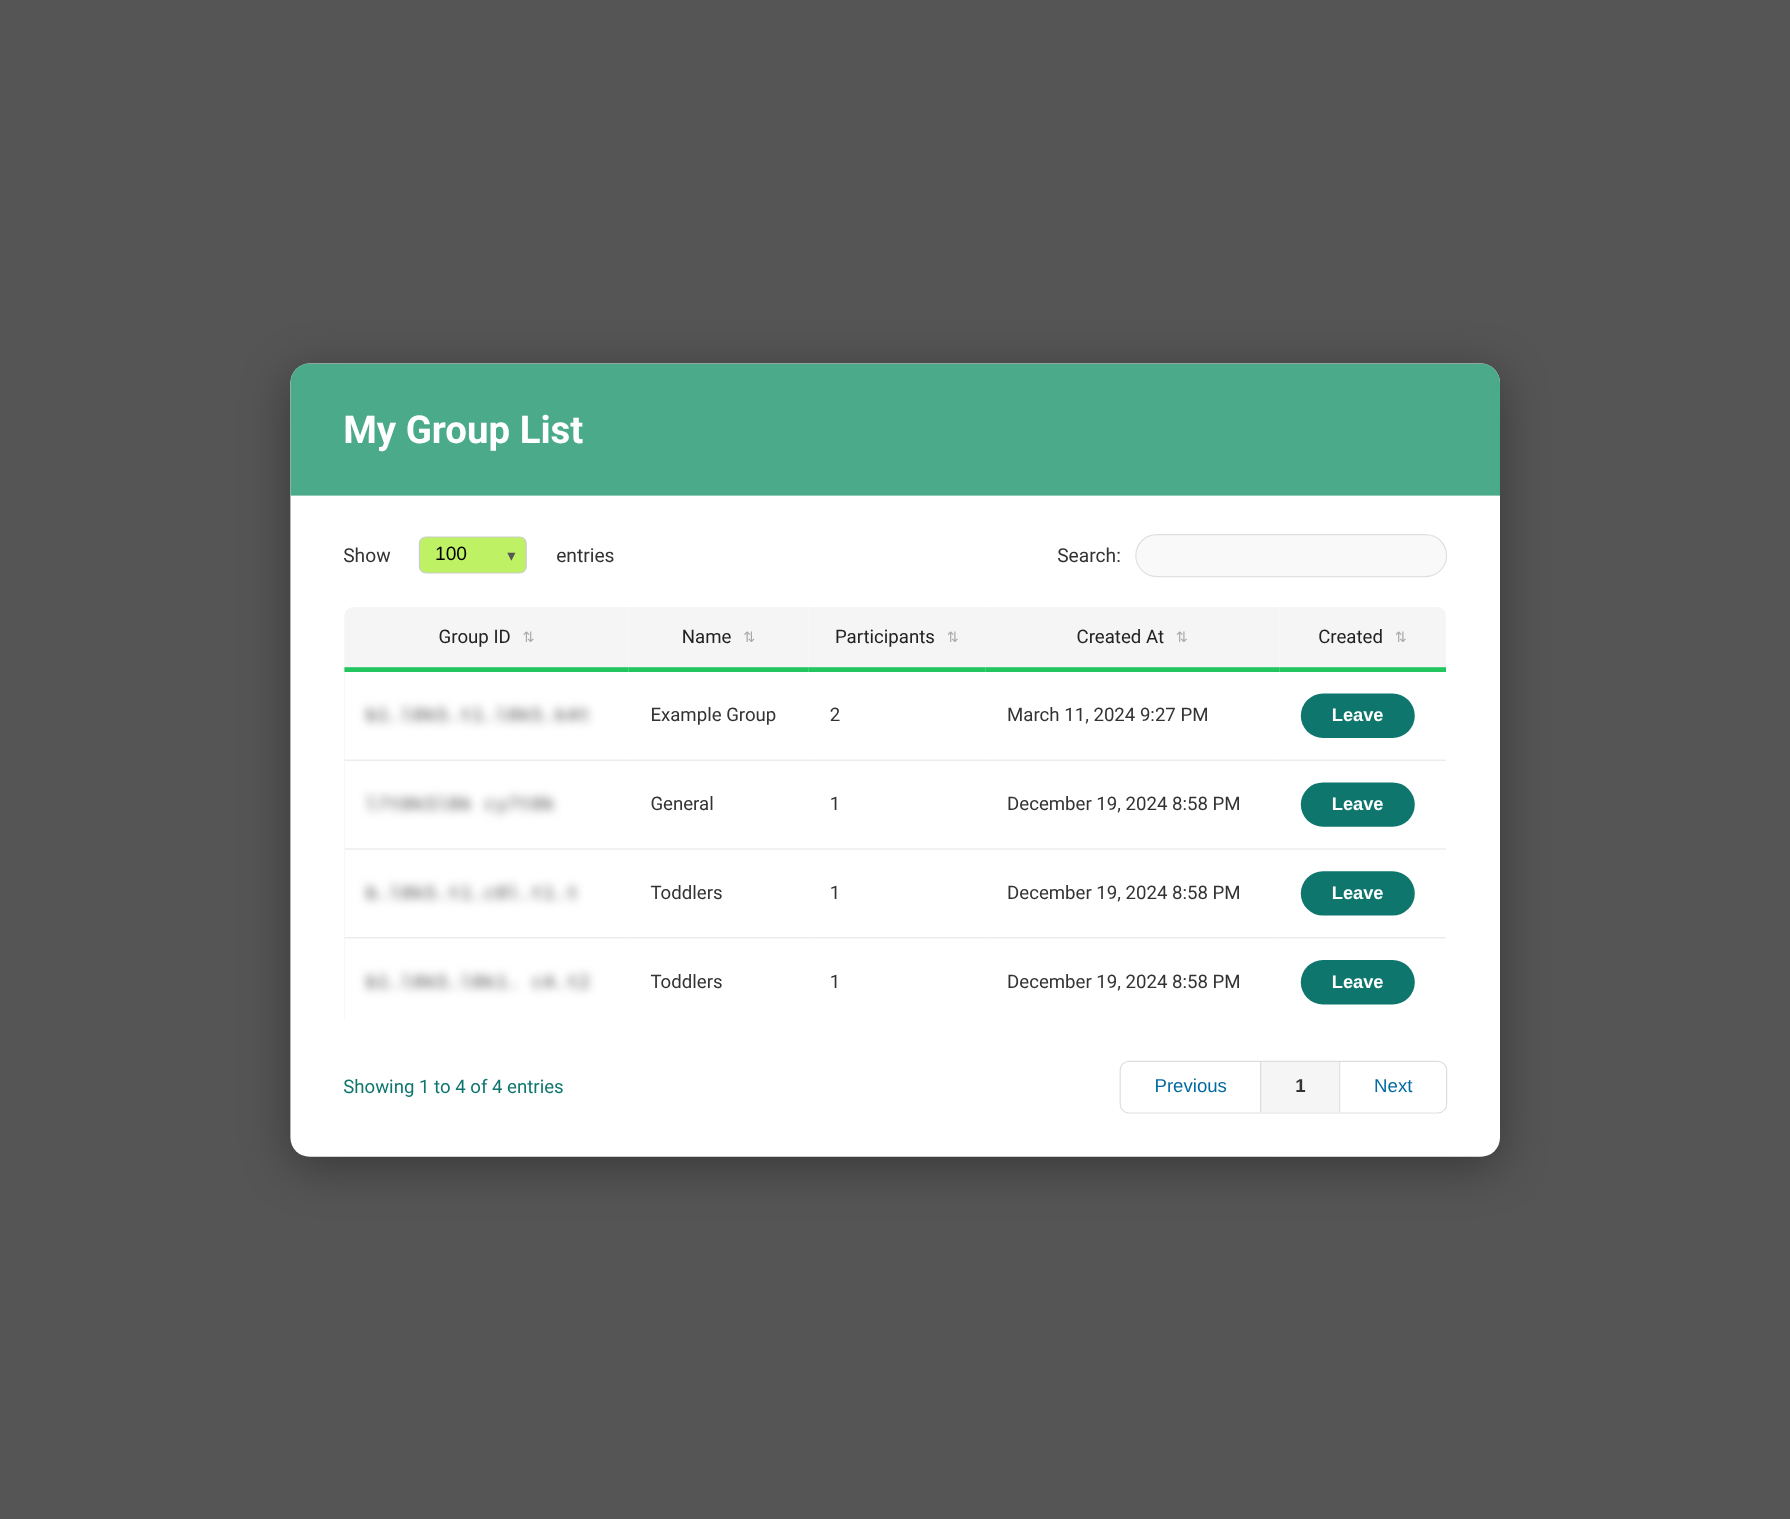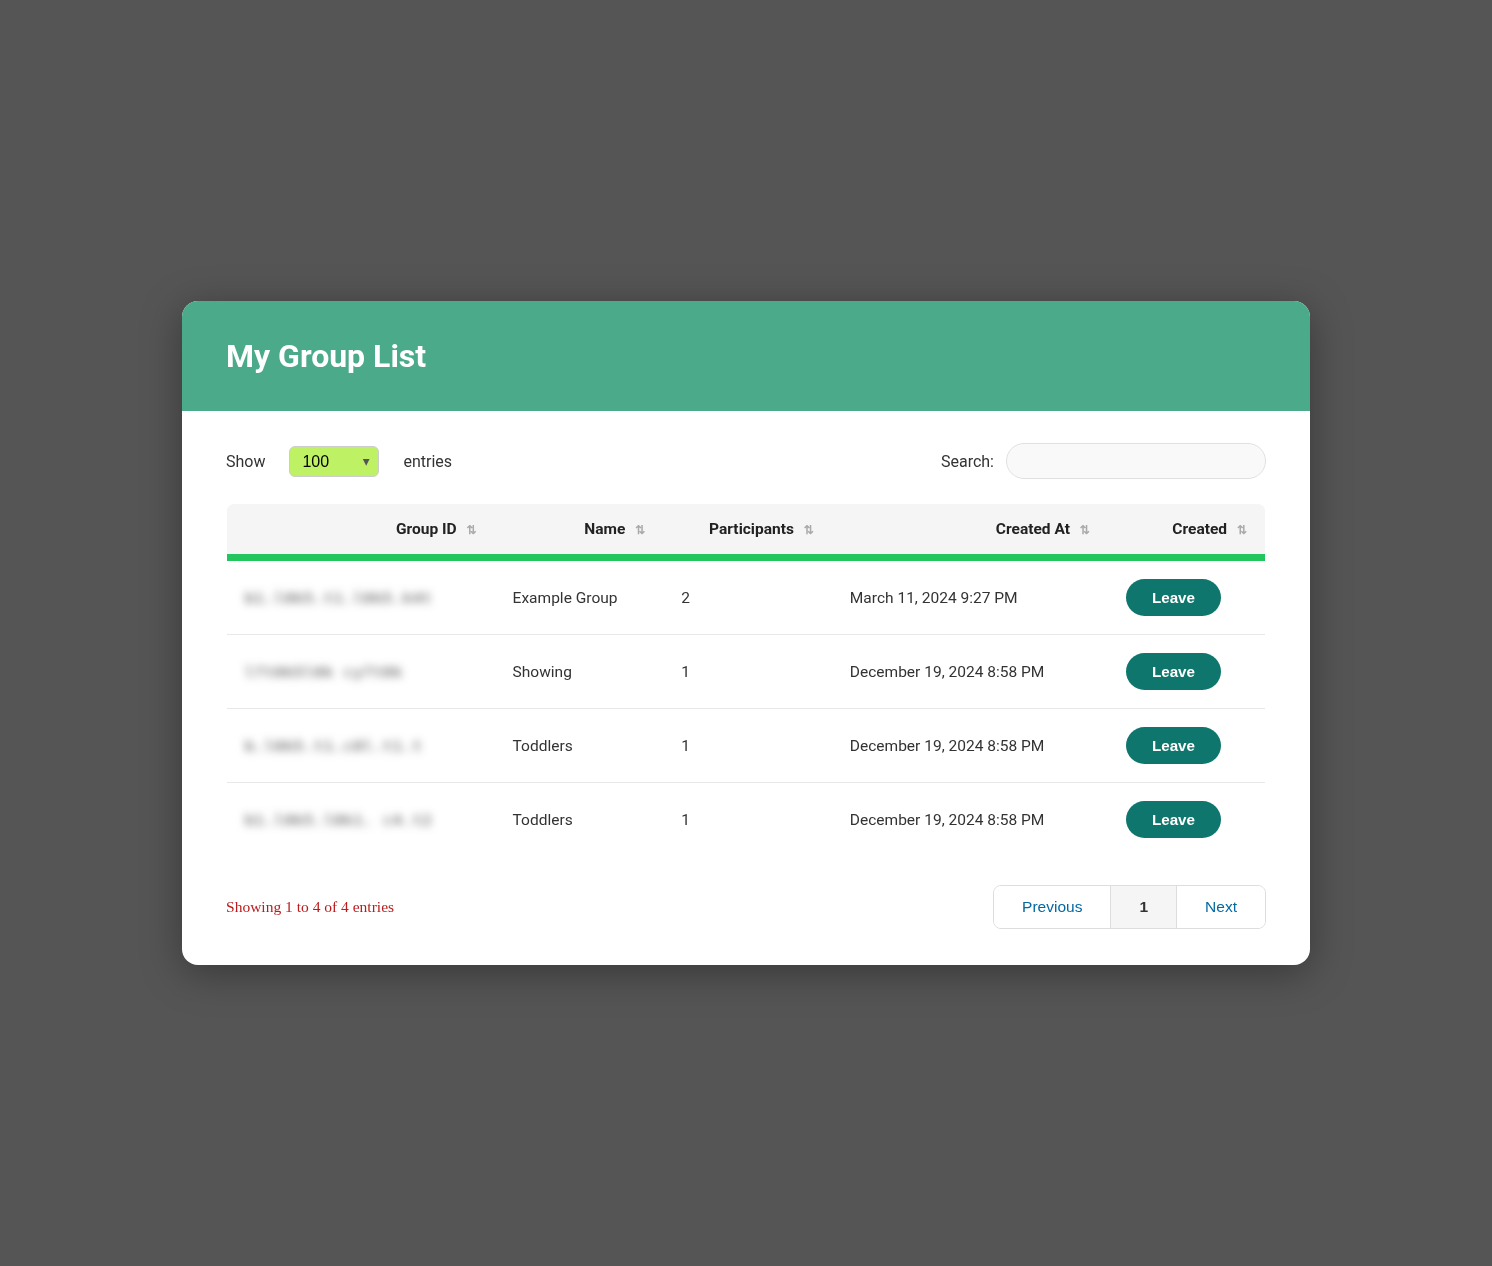--- a/index.html
+++ b/index.html
@@ -8,21 +8,21 @@
       display: flex;
       justify-content: center;
       align-items: center;
       min-height: 100vh;
       font-family: -apple-system, BlinkMacSystemFont, 'Segoe UI', Roboto, sans-serif;
     }
     .modal {
       background: #fff;
       border-radius: 16px;
       overflow: hidden;
-      width: 1128px;
+      width: 1008px;
       box-shadow: 0 8px 40px rgba(0,0,0,0.35);
     }
     .modal-header {
       background: #4aaa8a;
       padding: 36px 44px 36px 44px;
     }
     .modal-header h1 {
       color: #fff;
       font-size: 2rem;
       font-weight: 700;
@@ -88,25 +88,25 @@
     .data-table {
       width: 100%;
       border-collapse: collapse;
       border: 1px solid #ddd;
       border-radius: 8px;
       overflow: hidden;
     }
     .data-table th {
       background: #f5f5f5;
       padding: 16px 18px;
-      text-align: right;
-      font-size: 0.97rem;
-      font-weight: 700;
+      text-align: center;
+      font-size: 0.97rem;
+      font-weight: 400;
       color: #222;
-      border-bottom: 7px solid #22c55e;
+      border-bottom: 4px solid #22c55e;
       white-space: nowrap;
       position: relative;
     }
     .data-table th .sort-icon {
       display: inline-block;
       margin-left: 6px;
       color: #aaa;
       font-size: 0.75rem;
       vertical-align: middle;
     }
@@ -141,22 +141,21 @@
       transition: background 0.15s;
     }
     .pagination-row {
       display: flex;
       align-items: center;
       justify-content: space-between;
       margin-top: 28px;
     }
     .showing-text {
       font-size: 0.97rem;
-      color: #b91c1c;
-      font-family: Liberation Serif, serif;
+      color: #0f766e;
     }
     .pagination-controls {
       display: flex;
       align-items: center;
       border: 1px solid #ddd;
       border-radius: 8px;
       overflow: hidden;
     }
     .page-btn {
       padding: 12px 28px;
@@ -235,21 +234,21 @@
       <tbody id="table-body">
       <tr>
             <td><span class="group-id-blur">b1.l0k5.t1.l0k5.k4t</span></td>
             <td>Example Group</td>
             <td>2</td>
             <td>March 11, 2024 9:27 PM</td>
             <td><button class="leave-btn">Leave</button></td>
           </tr>
           <tr>
             <td><span class="group-id-blur">l7t0k5l0k cy7t0k</span></td>
-            <td>Showing</td>
+            <td>General</td>
             <td>1</td>
             <td>December 19, 2024 8:58 PM</td>
             <td><button class="leave-btn">Leave</button></td>
           </tr>
           <tr>
             <td><span class="group-id-blur">b.l0k5.t1.c0l.t1.t</span></td>
             <td>Toddlers</td>
             <td>1</td>
             <td>December 19, 2024 8:58 PM</td>
             <td><button class="leave-btn">Leave</button></td>

